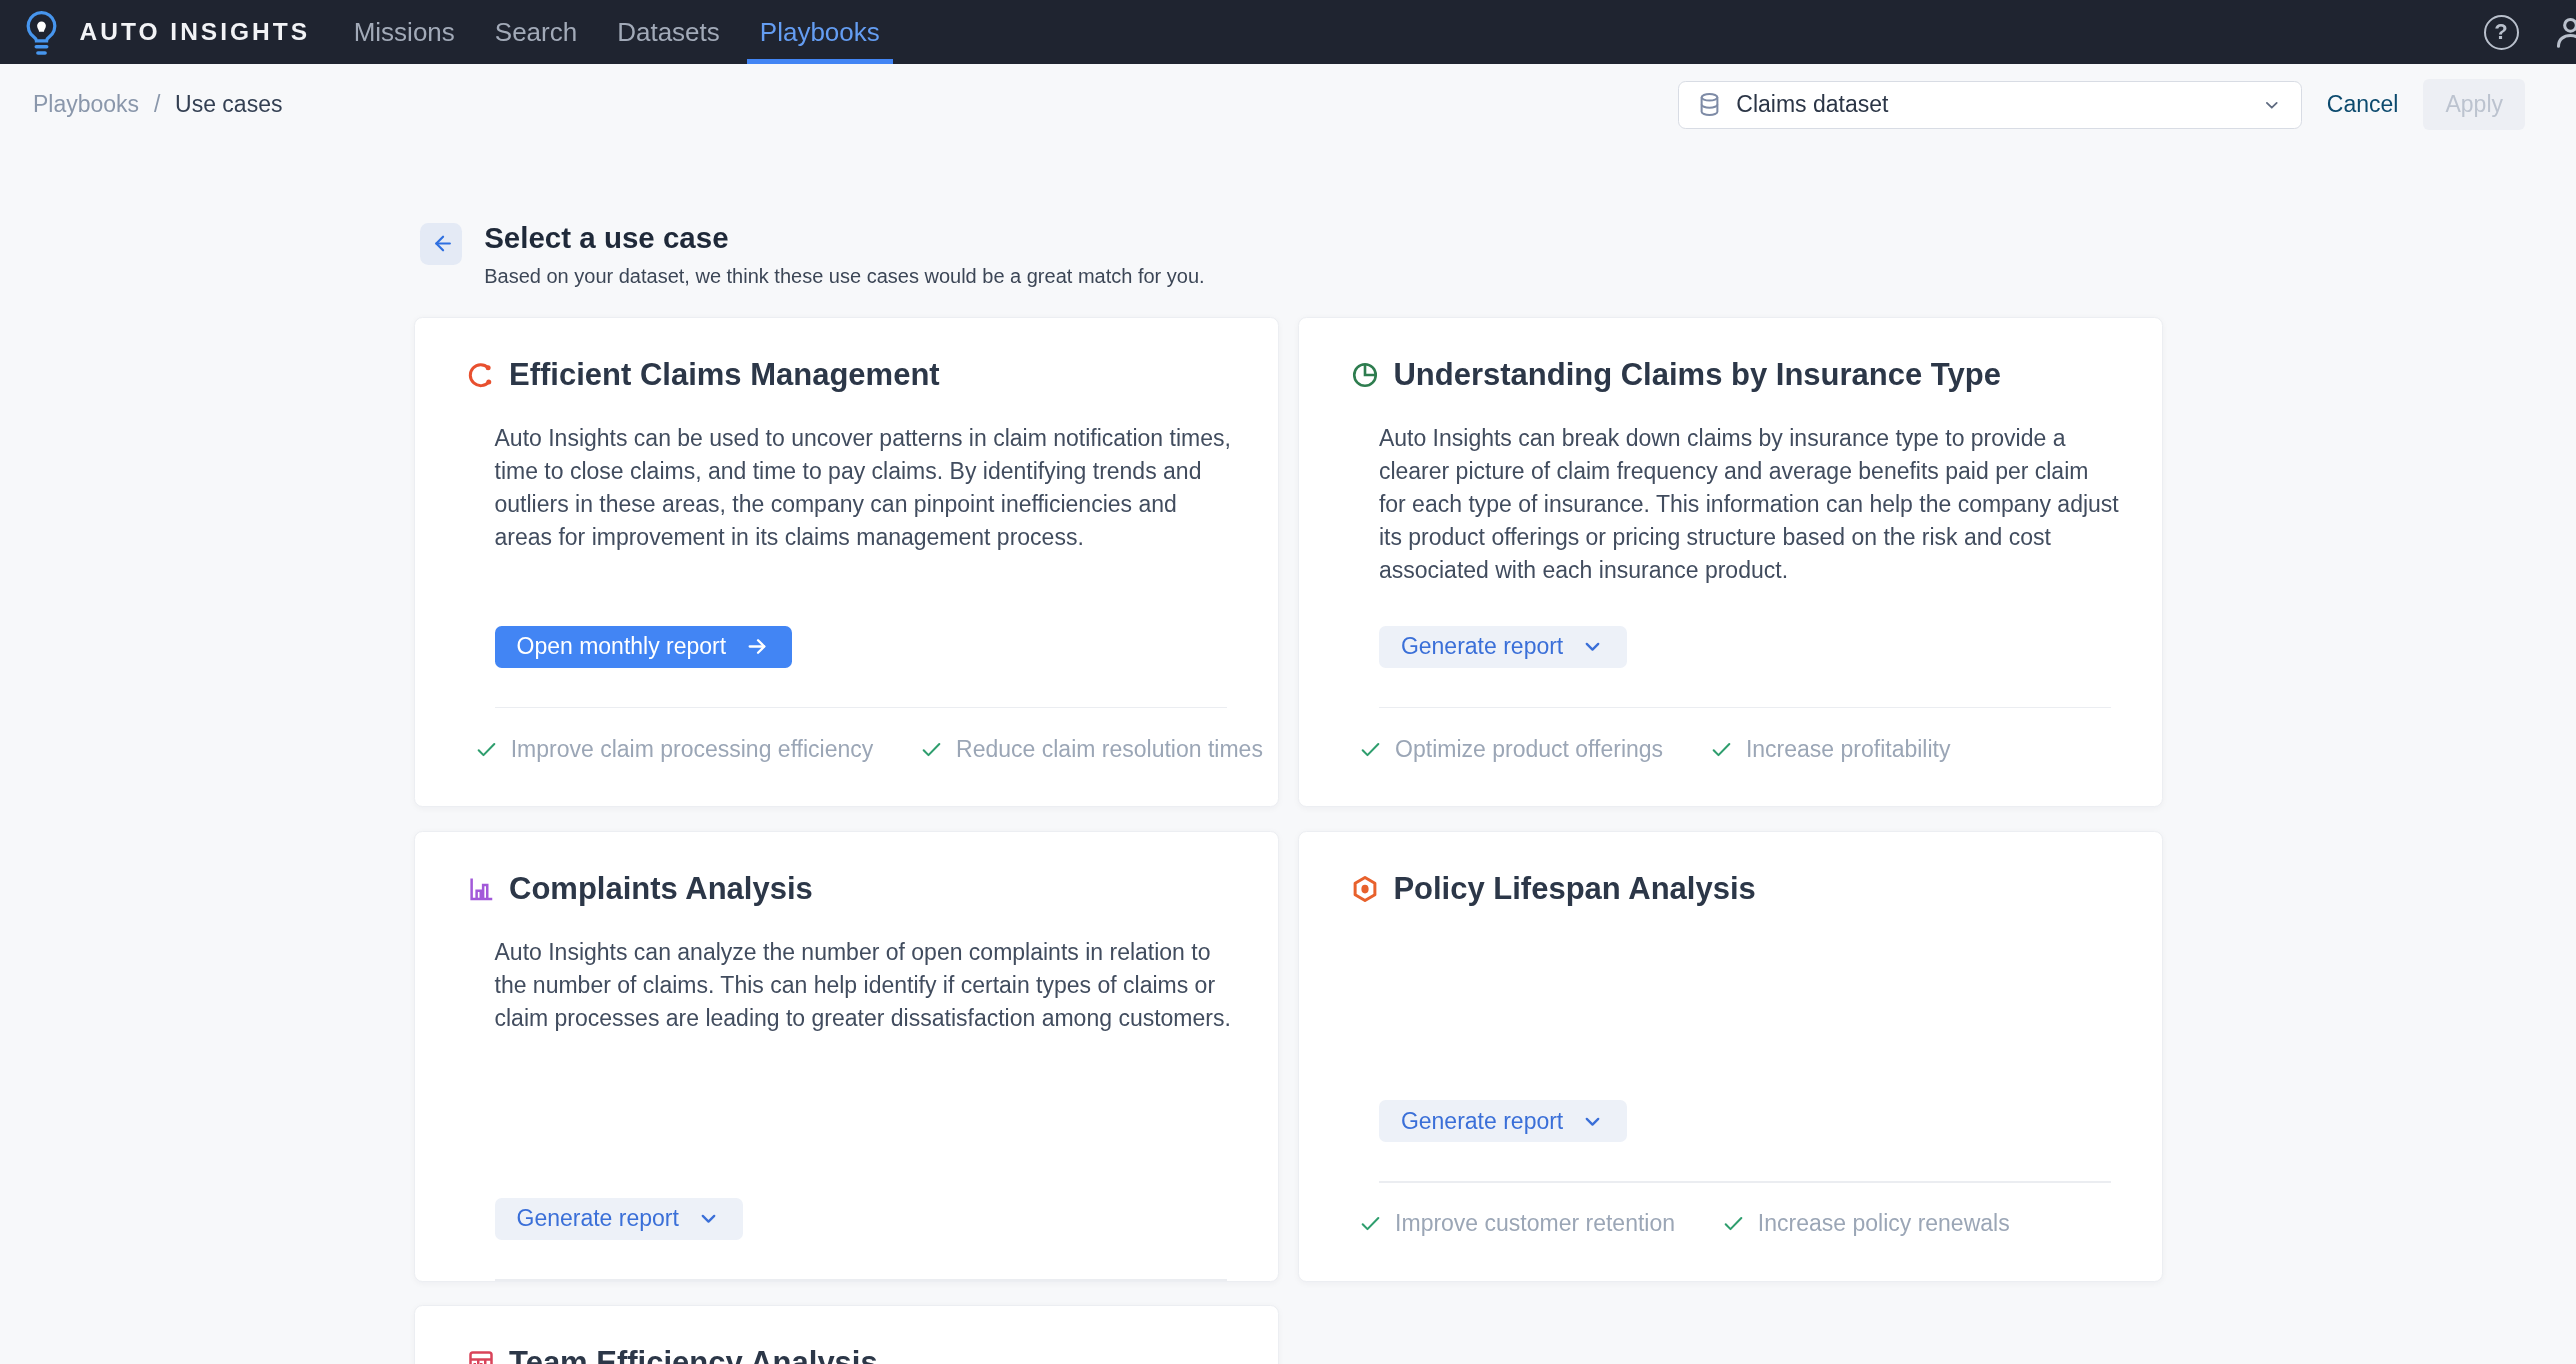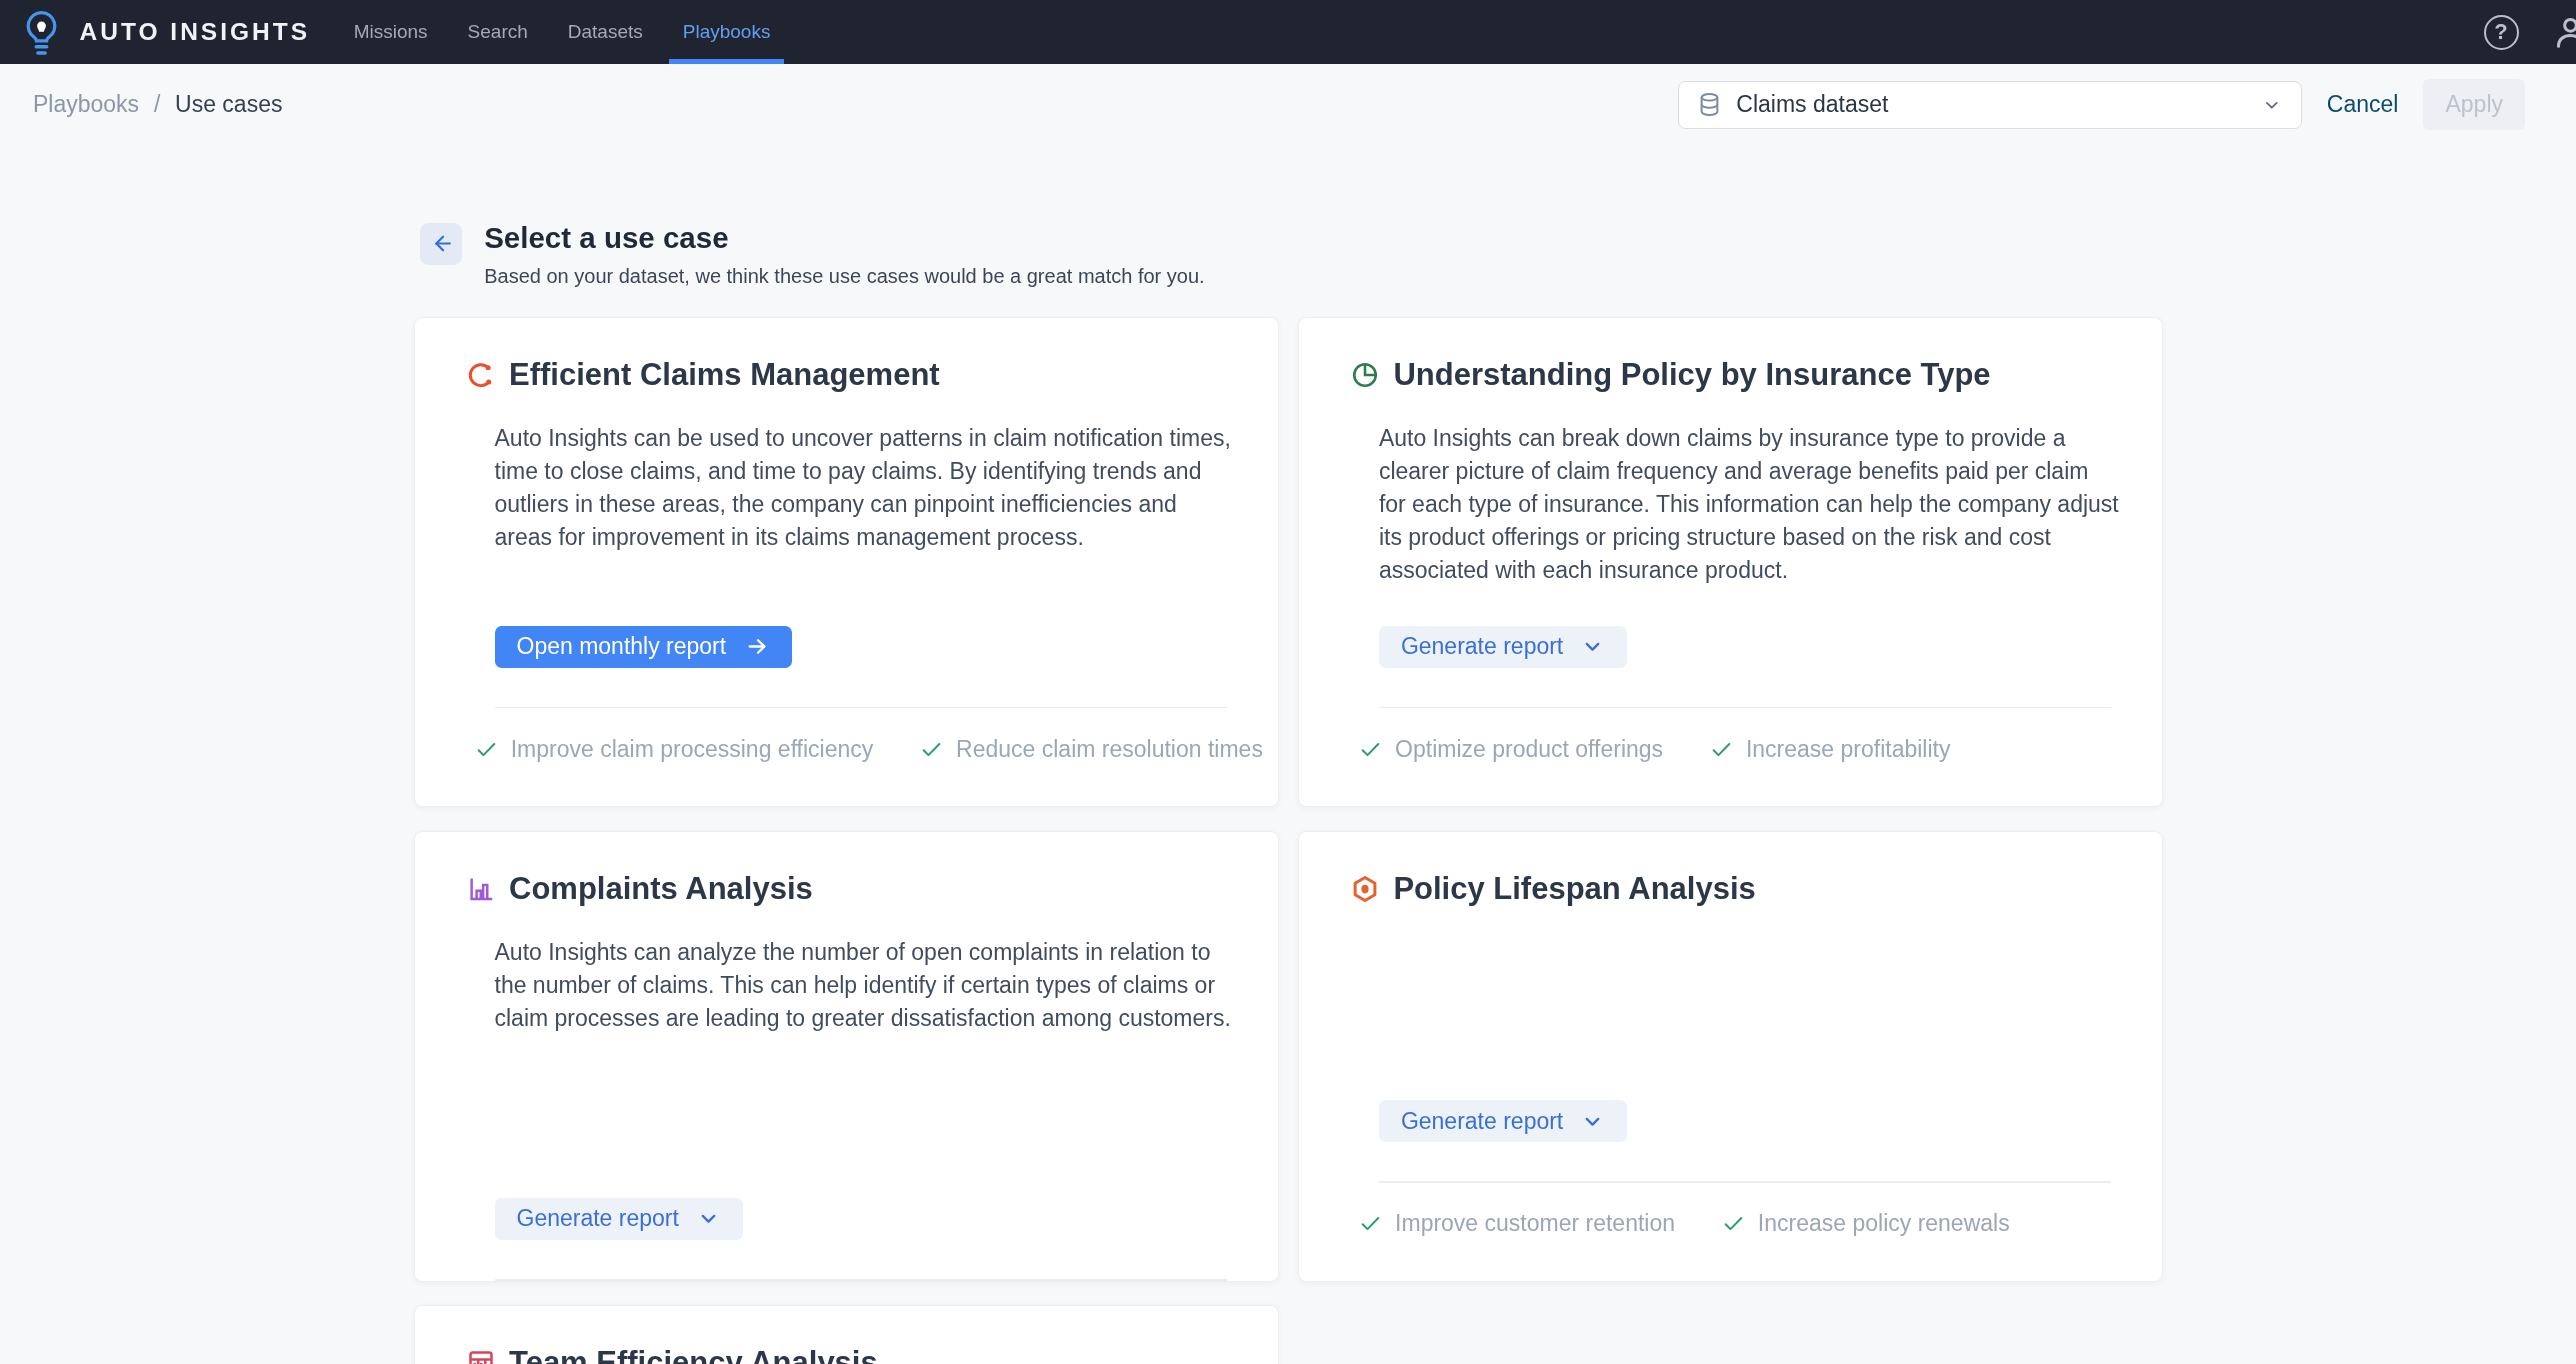--- a/index.html
+++ b/index.html
@@ -4,21 +4,21 @@
 <style>
   * { margin:0; padding:0; box-sizing:border-box; }
   html,body { width:2576px; height:1365px; overflow:hidden; }
   body { background:#f7f8fa; font-family:"Liberation Sans", sans-serif; color:#2c3748; }
 
   
   .appbar { height:64px; background:#1f2430; display:flex; align-items:center; padding-left:22px; overflow:hidden; }
   .logo { width:39px; height:49px; flex:0 0 auto; margin-top:3.4px; }
   .brand { color:#f2f3f6; font-size:24.5px; font-weight:700; letter-spacing:3px; margin-left:18.6px; white-space:nowrap; }
   .nav { display:flex; height:64px; margin-left:23.6px; }
-  .nav-item { display:flex; align-items:center; padding:0 20px; font-size:19px; color:#a2aab8; position:relative; cursor:pointer; white-space:nowrap; }
+  .nav-item { display:flex; align-items:center; padding:0 20px; font-size:26px; color:#a2aab8; position:relative; cursor:pointer; white-space:nowrap; }
   .nav-item.active { color:#649df2; }
   .nav-item.active::after { content:""; position:absolute; left:6.7px; right:6.7px; bottom:0; height:5px; background:#4285f4; }
   .appbar-right { margin-left:auto; display:flex; align-items:center; gap:32px; padding-right:0; }
   .help-icon { width:35px; height:35px; border:2.5px solid #b9c0cc; border-radius:50%; color:#b9c0cc;
                display:flex; align-items:center; justify-content:center; font-size:22px; font-weight:700; }
   .user-icon { width:39px; height:39px; color:#b9c0cc; margin-right:-13.5px; }
 
   
   .toolbar { height:81px; display:flex; align-items:center; padding:0 51px 0 33px; }
   .crumbs { font-size:23px; white-space:nowrap; }
@@ -166,21 +166,21 @@
         </div>
       </div>
     </section>
 
     <section class="card">
       <div class="card-head">
         <svg class="card-icon" viewBox="0 0 24 24" fill="none" stroke="currentColor" stroke-width="2.1" style="color: rgb(46, 125, 79);">
           <circle cx="12" cy="12" r="8.6"></circle>
           <path d="M12 3.4V12h8.6"></path>
         </svg>
-        <h2 class="card-title">Understanding Policy by Insurance Type</h2>
+        <h2 class="card-title">Understanding Claims by Insurance Type</h2>
       </div>
       <p class="card-desc">Auto Insights can break down claims by insurance type to provide a clearer picture of claim frequency and average benefits paid per claim for each type of insurance. This information can help the company adjust its product offerings or pricing structure based on the risk and cost associated with each insurance product.</p>
       <div class="card-spacer"></div>
       <div class="card-btn-row">
         <button class="btn btn-secondary">
           <span>Generate report</span>
           <svg class="btn-icon" viewBox="0 0 24 24" fill="none" stroke="currentColor" stroke-width="2.2" stroke-linecap="round" stroke-linejoin="round">
               <path d="M6.5 9.5l5.5 5.5 5.5-5.5"></path>
             </svg>
         </button>

